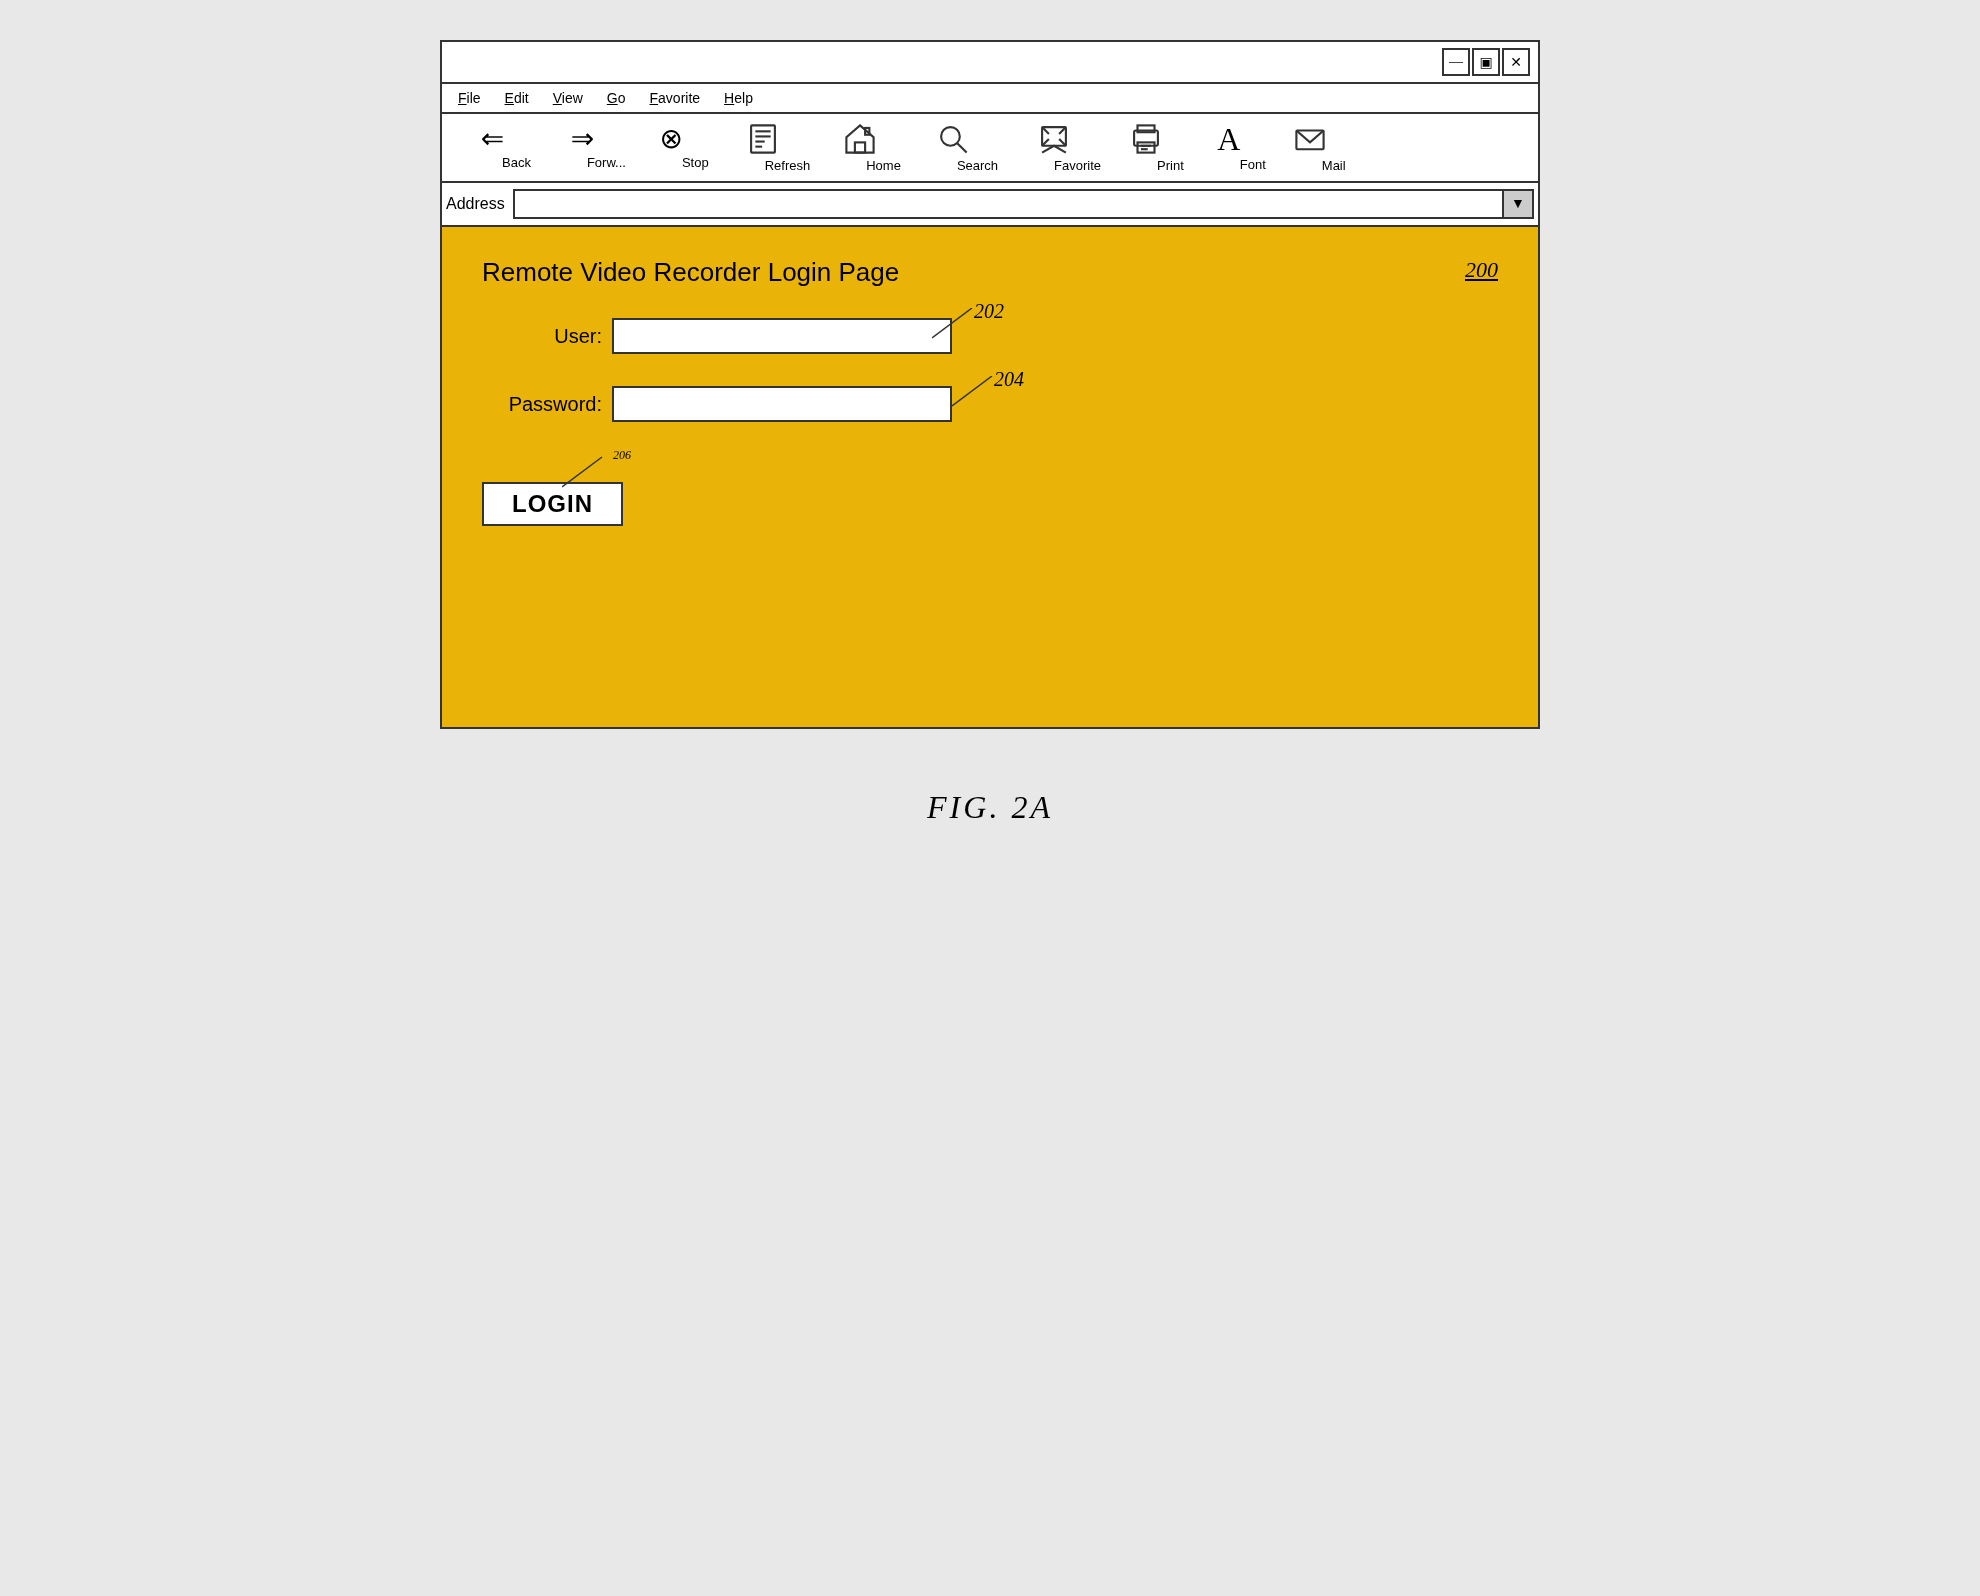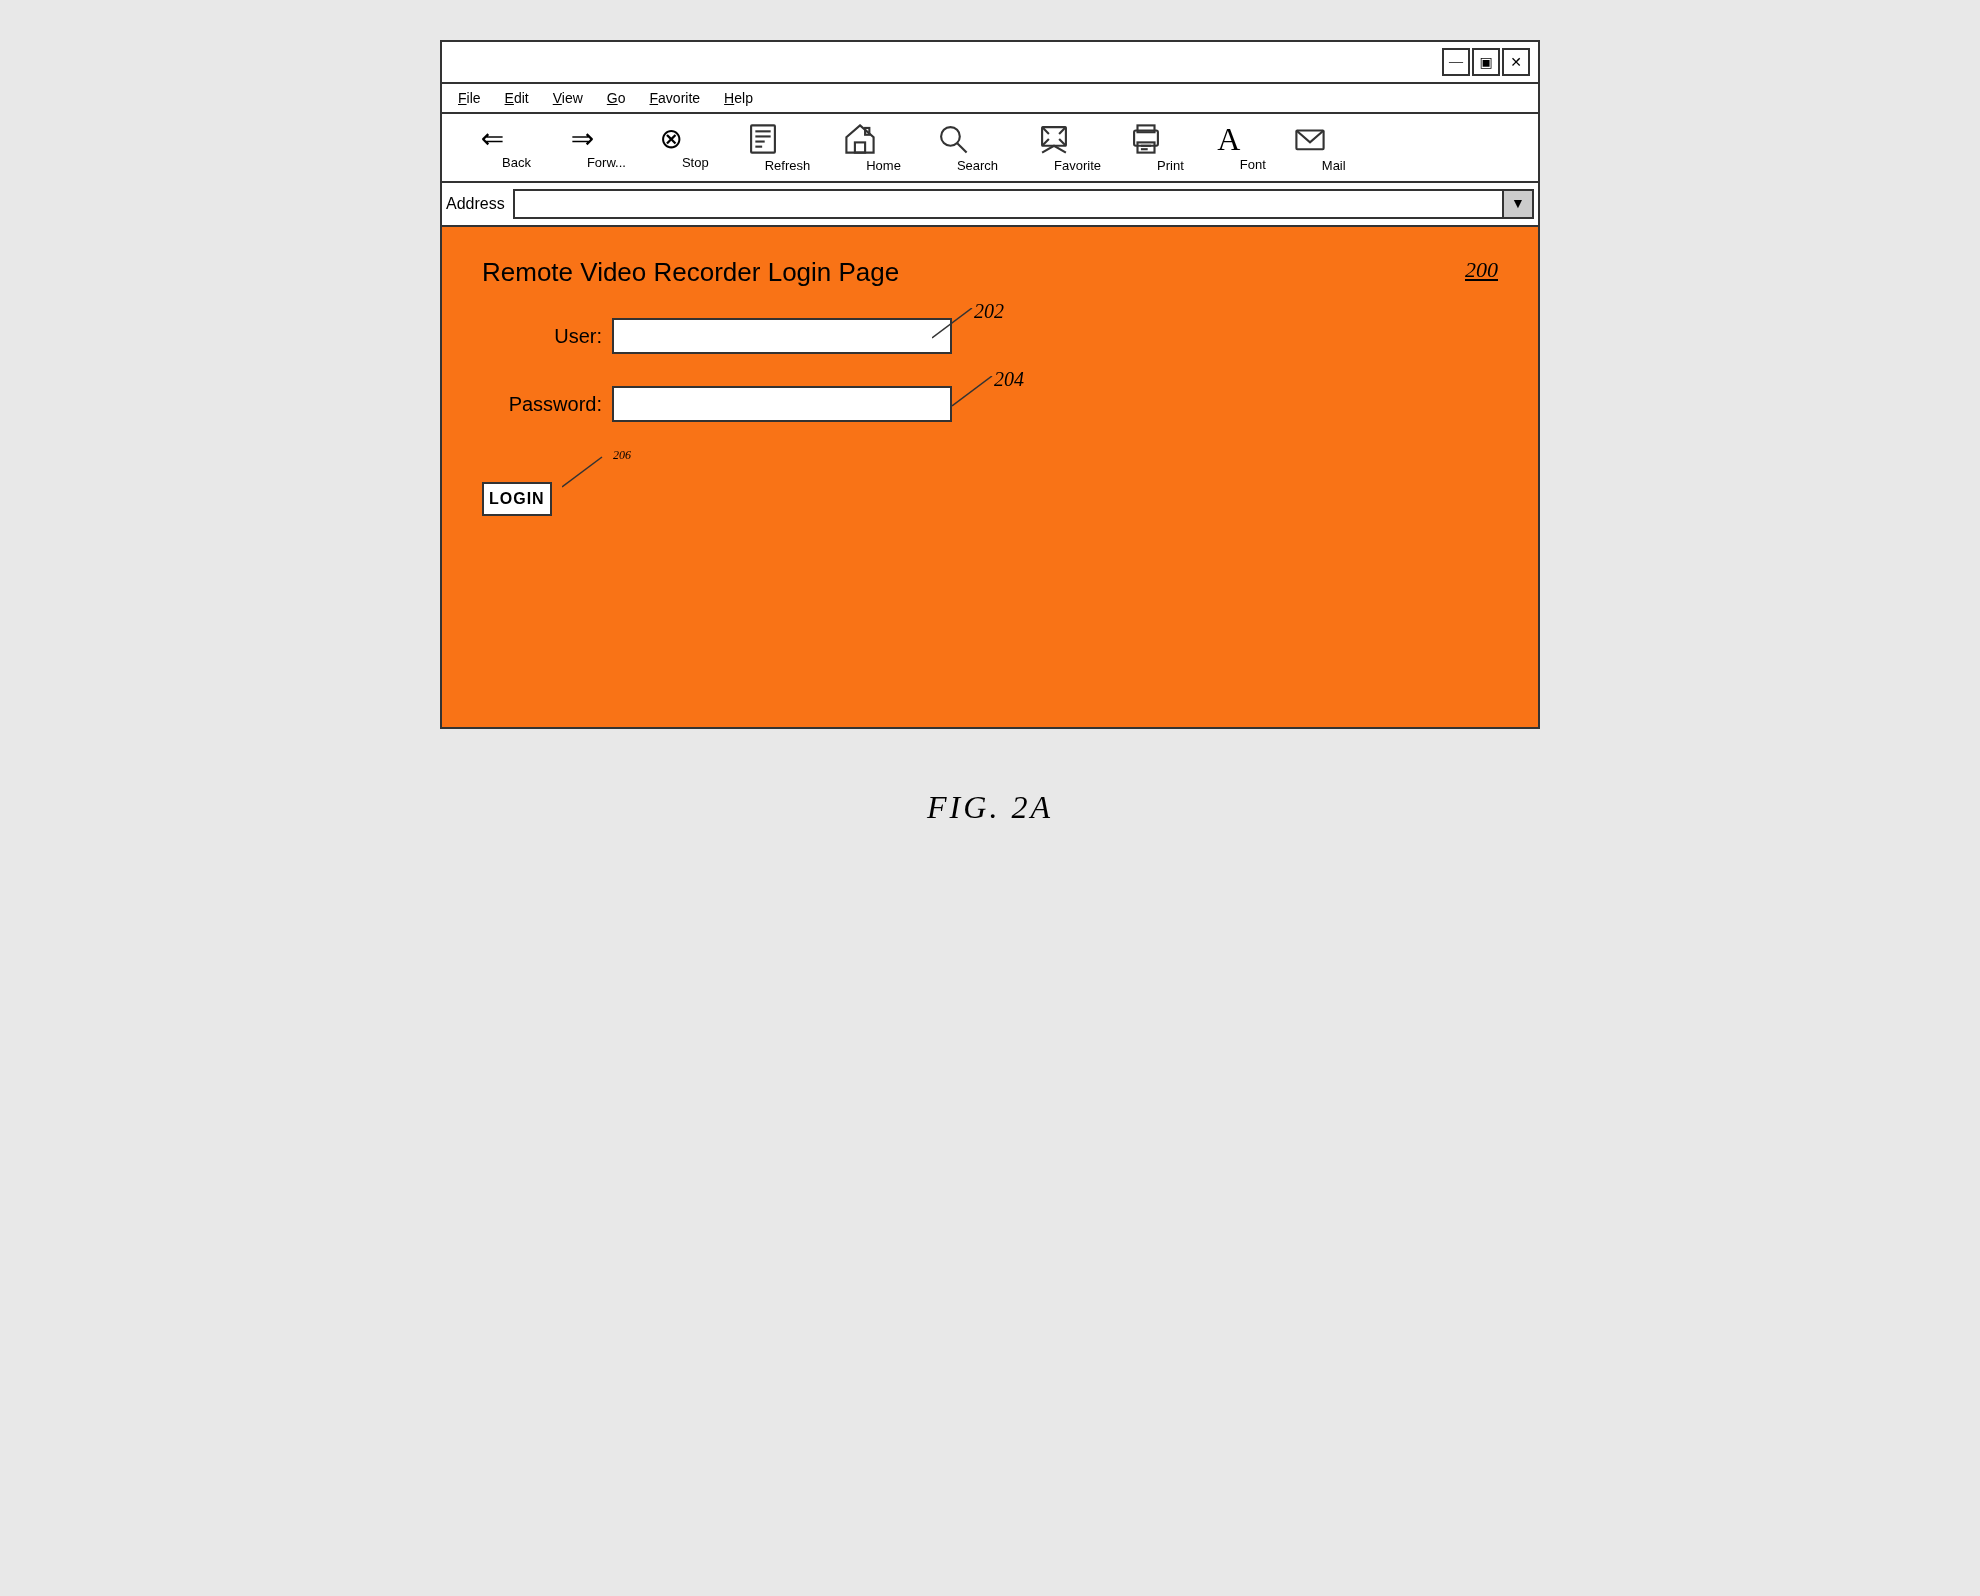--- a/index.html
+++ b/index.html
@@ -140,21 +140,21 @@
       display: flex;
       align-items: center;
       justify-content: center;
       cursor: pointer;
       font-size: 14px;
     }
 
     
     .content-area {
       padding: 30px 40px 40px;
-      background: #f97316;
+      background: #eab308;
       min-height: 500px;
     }
 
     .page-header {
       display: flex;
       justify-content: space-between;
       align-items: flex-start;
       margin-bottom: 30px;
     }
 
@@ -204,23 +204,23 @@
     .login-section {
       margin-top: 40px;
       display: flex;
       align-items: flex-start;
       position: relative;
     }
 
     .login-btn {
       border: 2px solid #333;
       background: #fff;
-      font-size: 16px;
-      font-family: Arial, sans-serif;
-      padding: 6px 5px;
+      font-size: 24px;
+      font-family: Arial, sans-serif;
+      padding: 6px 28px;
       cursor: pointer;
       font-weight: bold;
       letter-spacing: 1px;
     }
 
     
     .figure-caption {
       margin-top: 60px;
       text-align: center;
       font-size: 32px;

